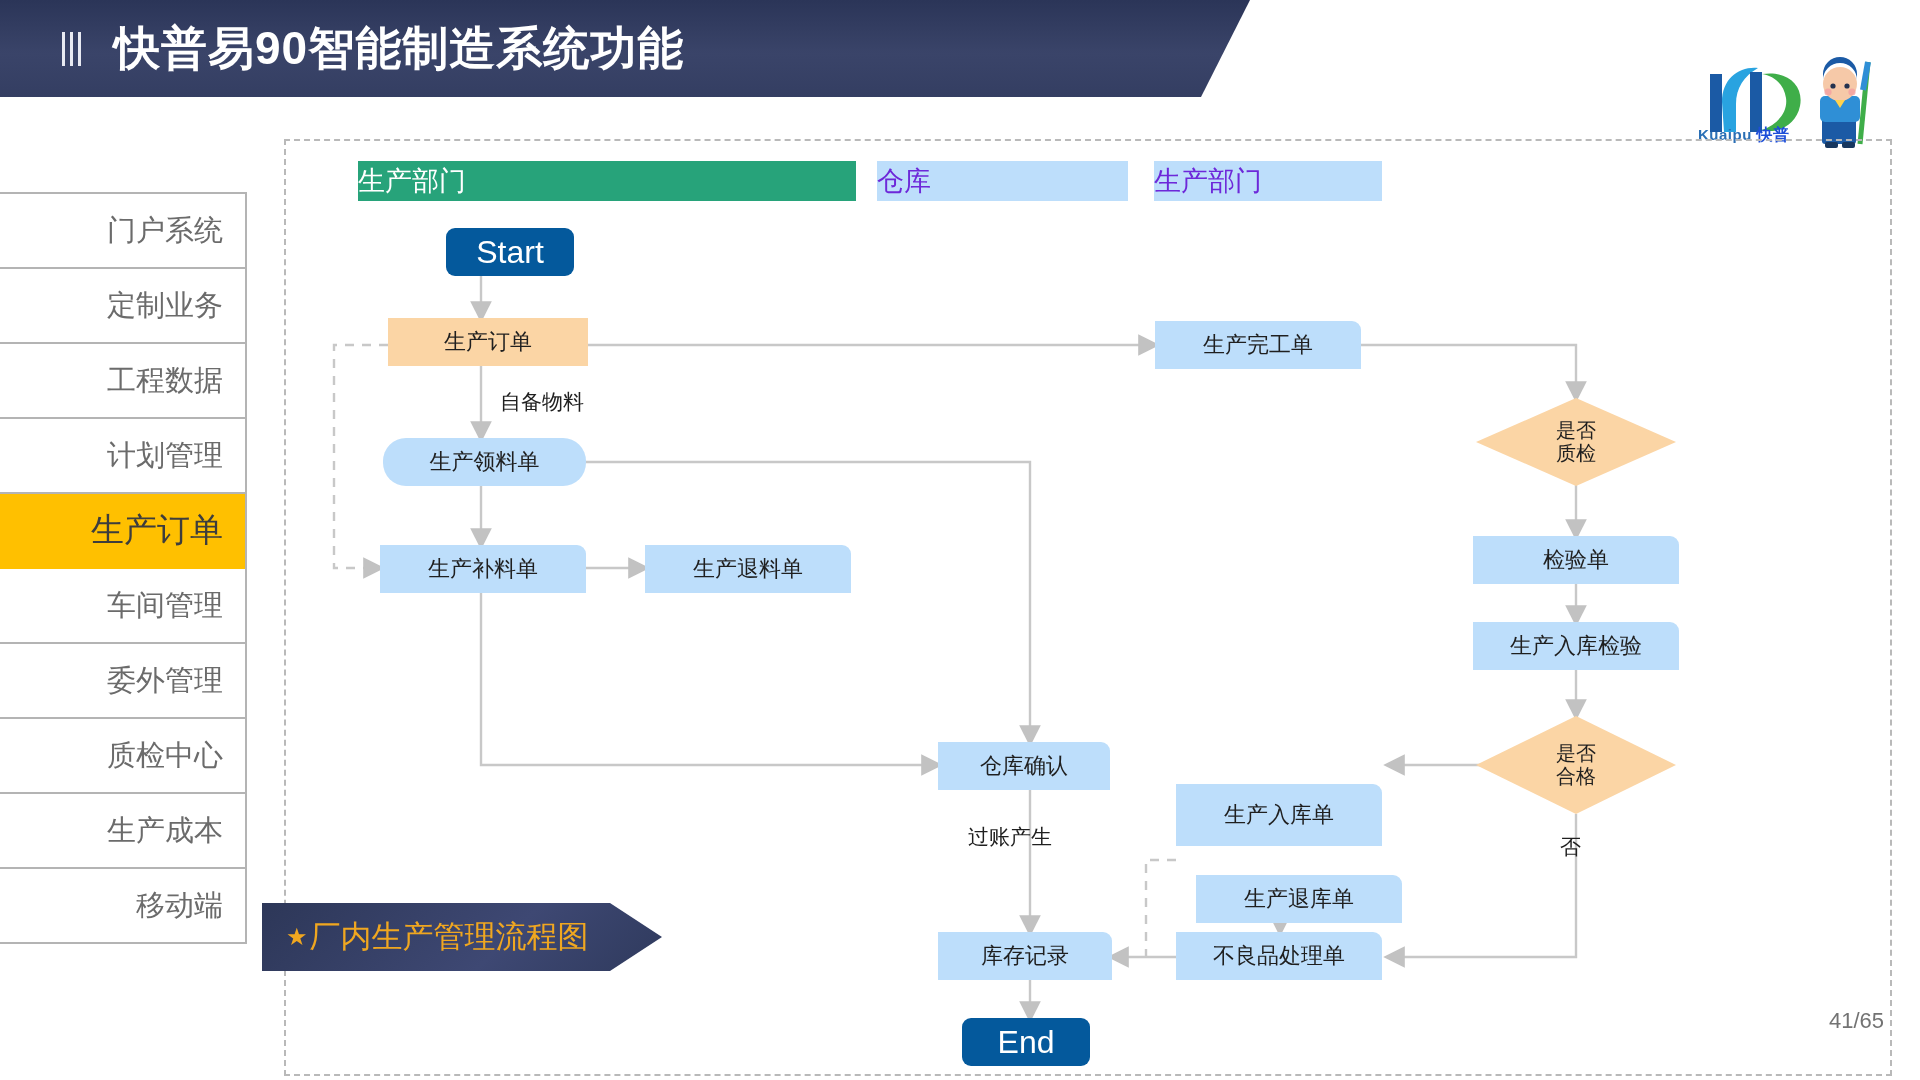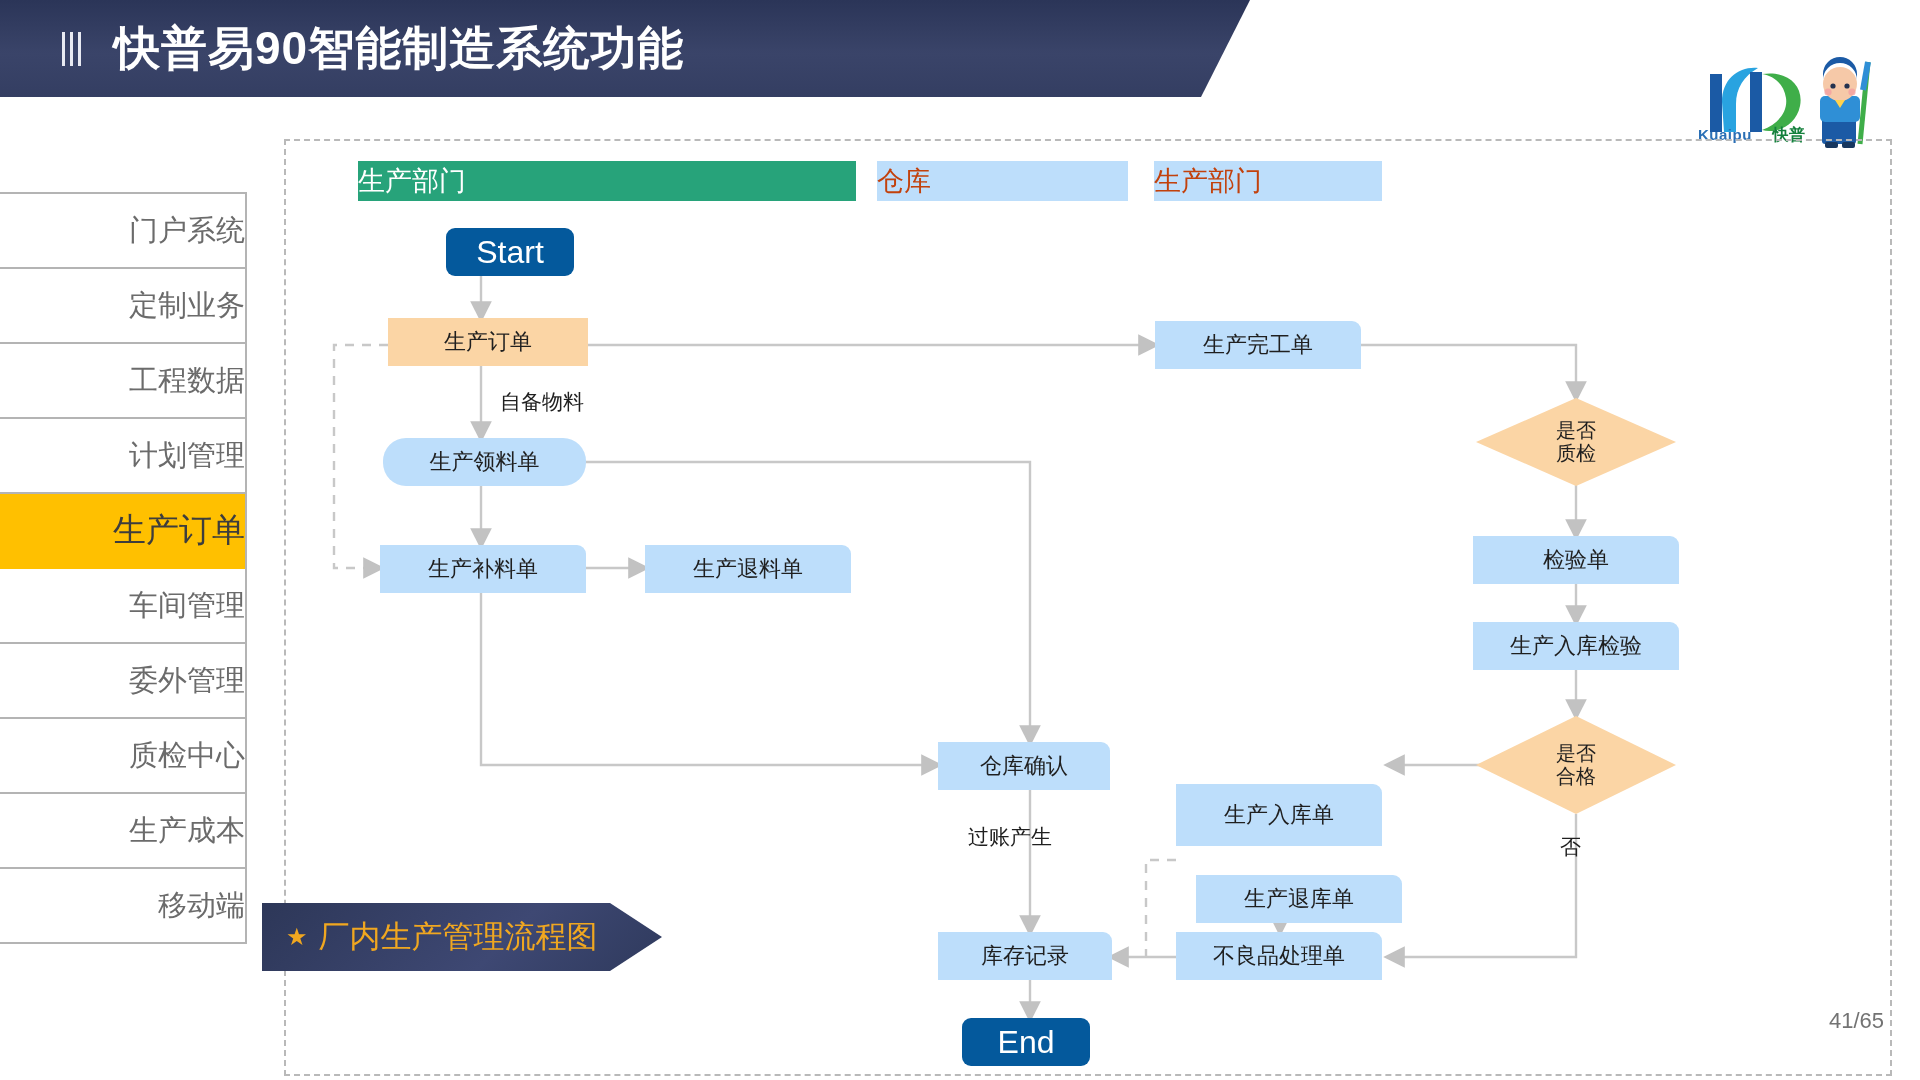--- a/index.html
+++ b/index.html
@@ -36,33 +36,34 @@
   
   .logo {
     position: absolute; right: 28px; top: 56px;
     width: 200px; height: 92px;
   }
   .logo-word {
     position: absolute; left: 6px; bottom: 2px;
     font-size: 15px; color: #2a6fb5; font-weight: bold;
     letter-spacing: .5px;
   }
-  .logo-word .cn { color: #15803d; font-size: 16px; margin-left: 16px; }
+  .logo-word .cn { color: #1d4ed8; font-size: 16px; }
 
   
   .sidebar {
     position: absolute; left: 0; top: 192px;
     width: 247px;
     border-top: 2px solid #b4b4b4;
     border-right: 2px solid #b4b4b4;
   }
   .side-item {
     height: 75px;
     border-bottom: 2px solid #b4b4b4;
     display: flex; align-items: center; justify-content: flex-end;
+    padding-right: 22px;
     color: #6b6b6b;
     font-size: 29px;
     background: #ffffff;
   }
   .side-item.active {
     background: #ffc000;
     color: #3d3d3d;
     font-size: 33px;
     border-bottom-color: #ffc000;
   }
@@ -74,21 +75,21 @@
     border: 2px dashed #b9b9b9;
   }
 
   
   .lane {
     position: absolute; height: 40px;
     display: flex; align-items: center; 
     font-size: 27px;
   }
   .lane.green { background: #27a37a; color: #ffffff; }
-  .lane.lightblue { background: #bddefb; color: #c2410c; }
+  .lane.lightblue { background: #bddefb; color: #6d28d9; }
   .lane.blue { background: #2e75b6; color: #ffffff; }
 
   
   .node {
     position: absolute;
     display: flex; align-items: center; justify-content: center;
     font-size: 22px; color: #1f1f1f;
     text-align: center; line-height: 1.15;
   }
   .node.lb {
@@ -134,21 +135,21 @@
     position: absolute; left: 262px; top: 903px;
     width: 400px; height: 68px;
     background: linear-gradient(135deg, #2d3758 0%, #3e4873 60%, #2f3a5d 100%);
     clip-path: polygon(0 0, 348px 0, 400px 34px, 348px 68px, 0 68px);
     display: flex; align-items: center;
   }
   .caption-star {
     margin-left: 24px; color: #f0a720; font-size: 24px; line-height: 1;
   }
   .caption-text {
-    margin-left: 11px; color: #f0a720; font-size: 31px; white-space: nowrap;
+    margin-left: 2px; color: #f0a720; font-size: 31px; white-space: nowrap;
   }
 
   
   .pagenum {
     position: absolute; right: 36px; bottom: 46px;
     color: #737373; font-size: 22px;
   }
 </style>
 </head>
 <body>

